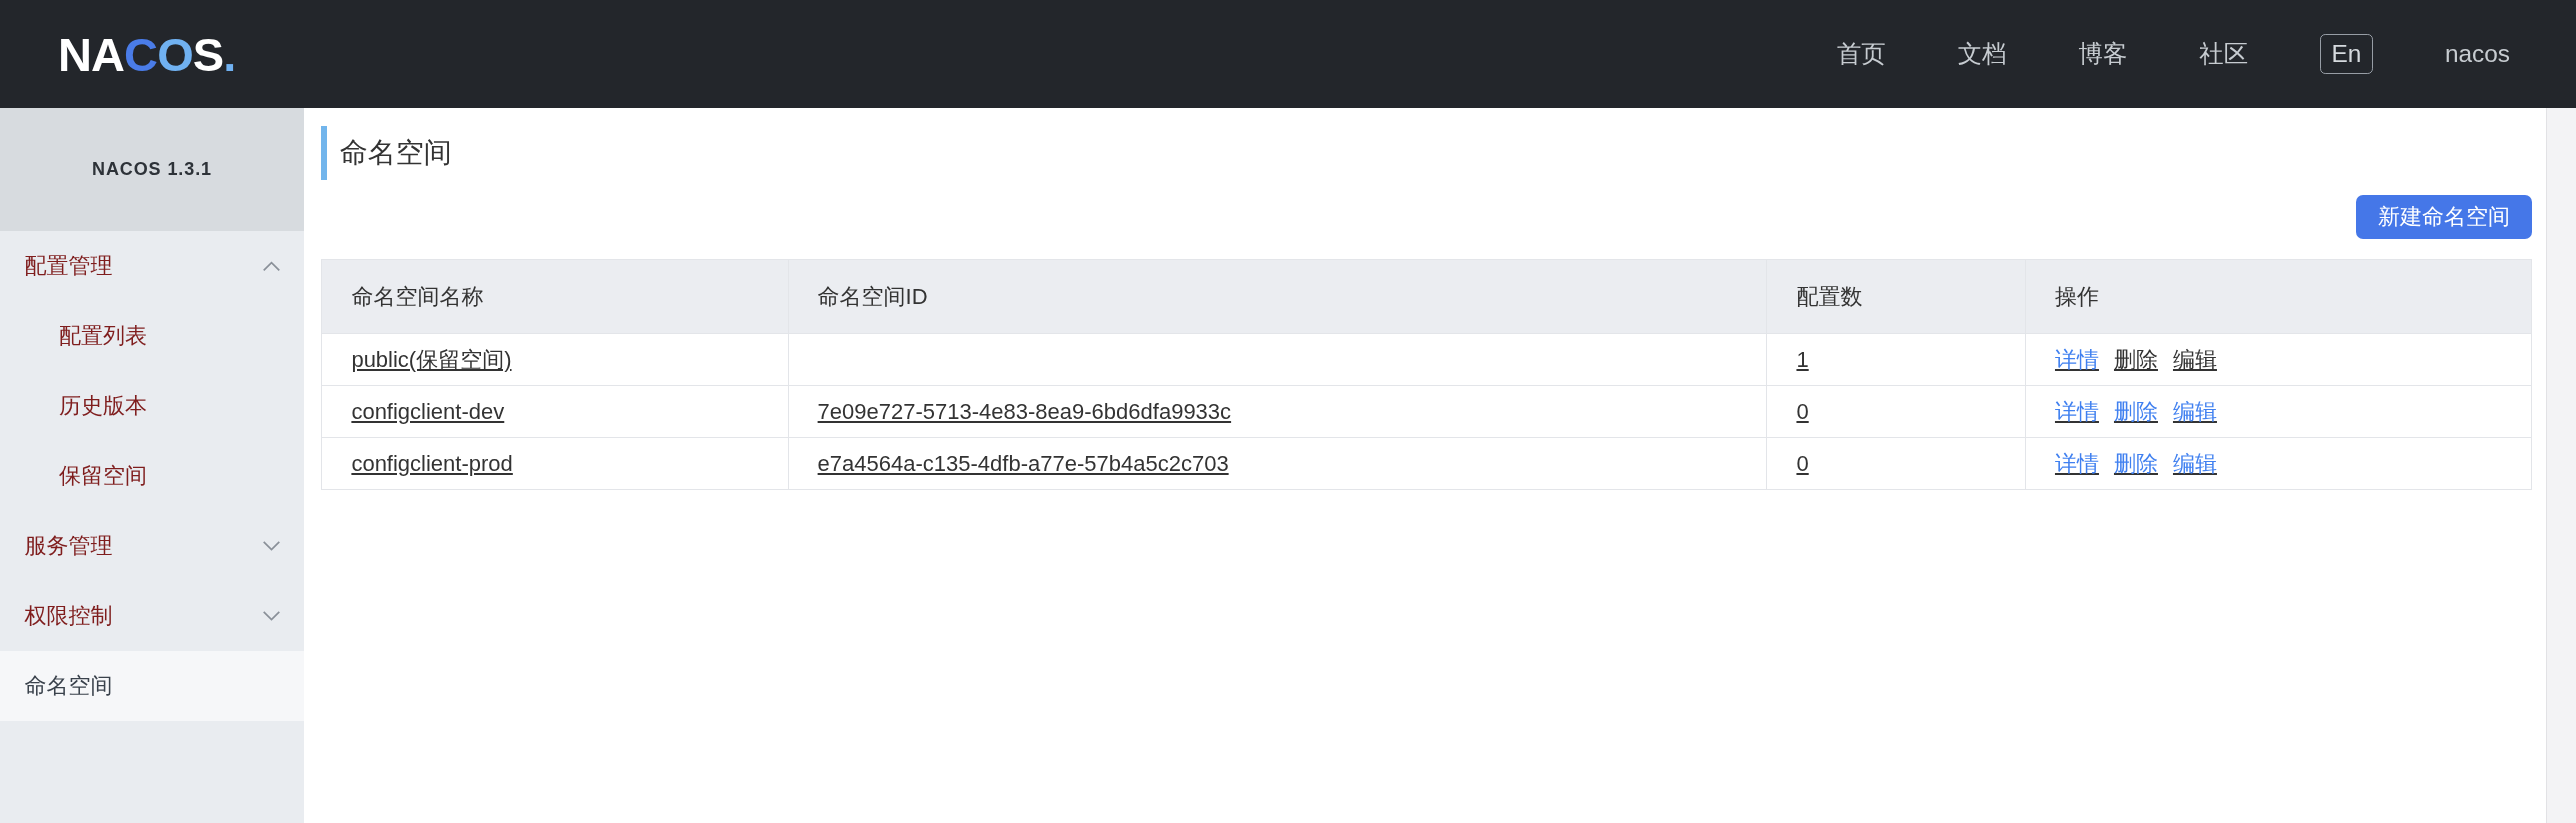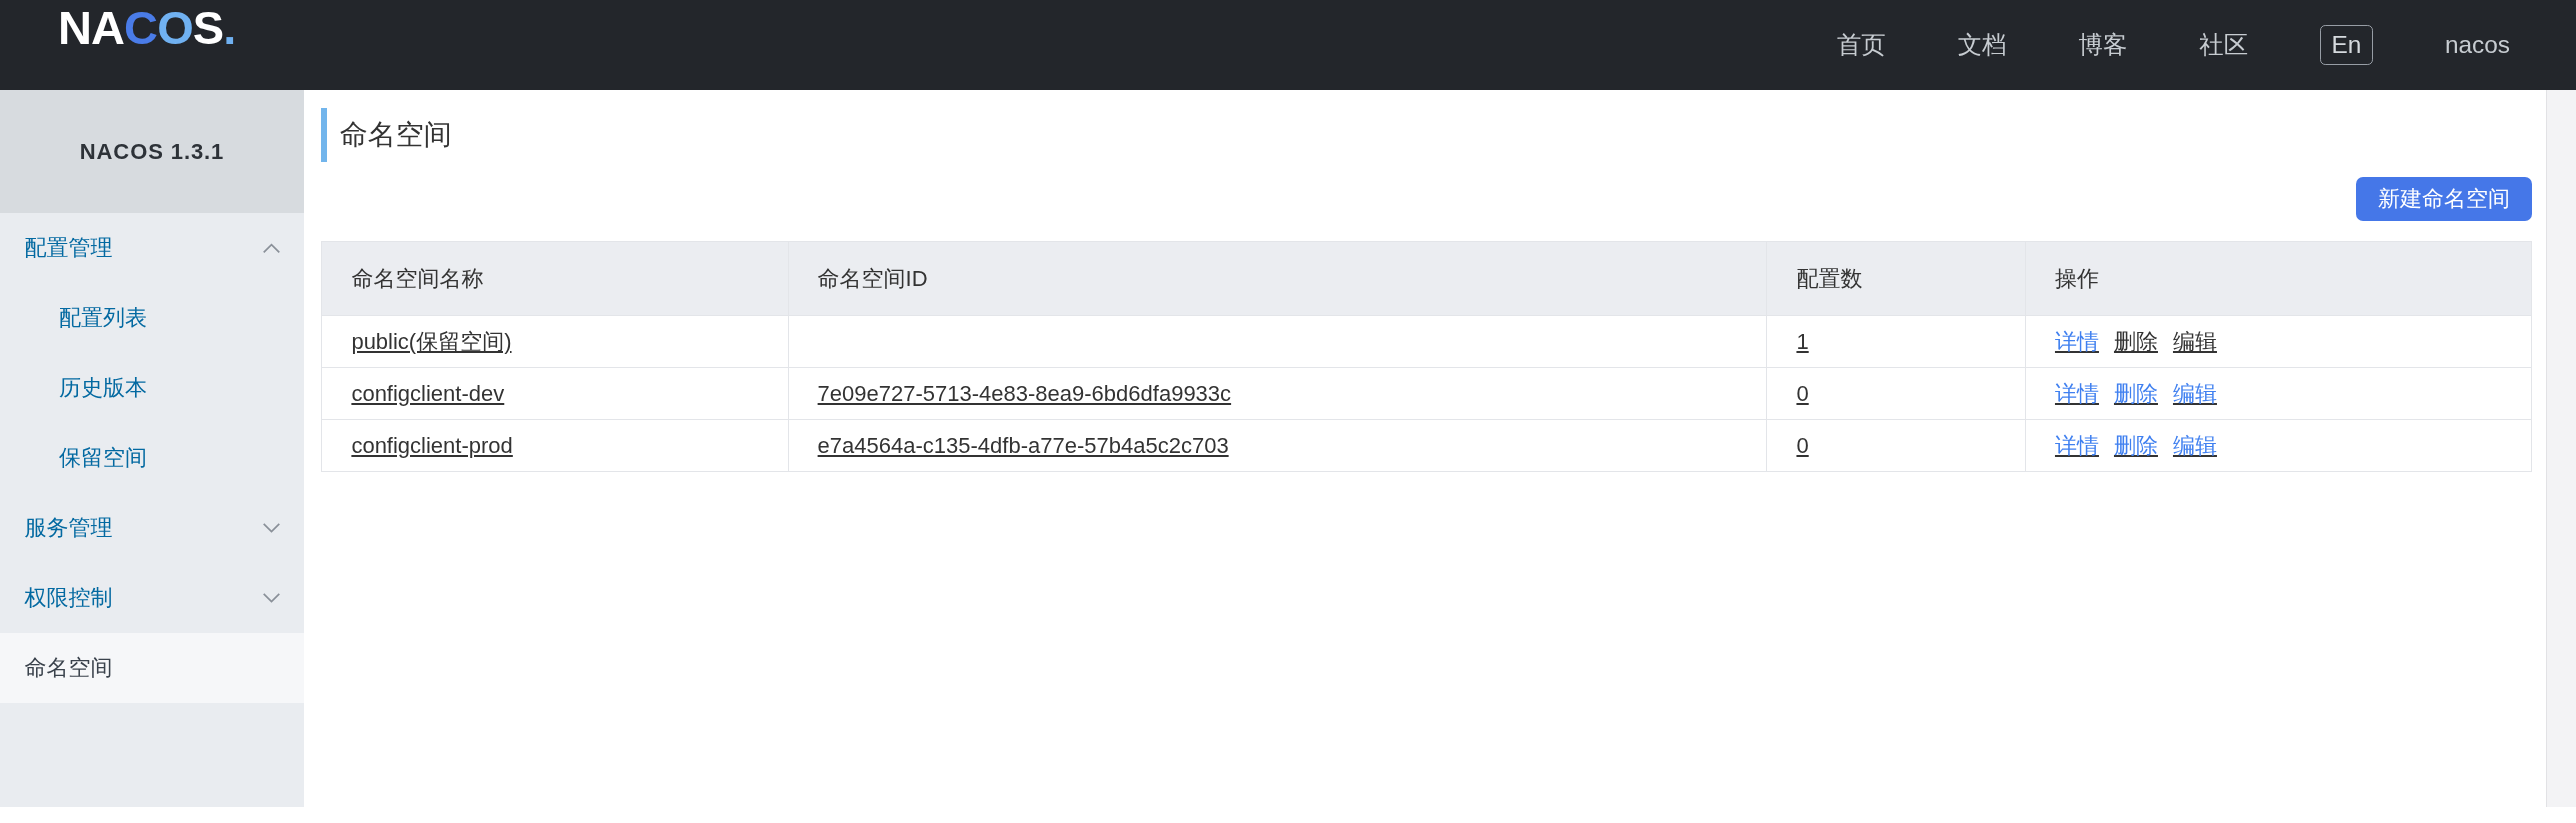--- a/index.html
+++ b/index.html
@@ -1,38 +1,38 @@
 <!DOCTYPE html>
 <html style="font-size:14px"><head>
 <meta charset="utf-8">
 <style>
   * { margin:0; padding:0; box-sizing:border-box; }
   html,body { width:2576px; height:823px; overflow:hidden; }
   body { font-family:"Liberation Sans", sans-serif; background:#fff; }
 
   
-  .topbar { height:90px; background:#23262b; display:flex; }
+  .topbar { height:108px; background:#23262b; display:flex; align-items:center; }
   .logo { margin-left:58px; font-size:47px; font-weight:700; letter-spacing:-0.9px; color:#ffffff; white-space:nowrap; }
   .logo .lg-c   { color:#4a7ce8; }
   .logo .lg-o   { color:#70b1f1; }
   .logo .lg-dot { color:#70b1f1; }
   .topnav { margin-left:auto; margin-right:66px; display:flex; align-items:center; gap:72px; }
   .topnav-item { font-size:24.4px; color:#c7ccd1; cursor:pointer; white-space:nowrap; }
   .lang-btn { font-size:24.4px; color:#d6dade; border:1.7px solid #979da5; border-radius:5.2px; padding:5.2px 10.5px; cursor:pointer; background:transparent; }
   .username { font-size:24.4px; color:#c7ccd1; }
 
   
   .page { display:flex; height:717px; }
 
   
   .sidebar { width:304px; flex-shrink:0; background:#e9ecf0; }
   .sidebar-title { height:123px; background:#d7dbdf; display:flex; align-items:center; justify-content:center;
-                   font-size:22px; font-weight:700; color:#2d3238; letter-spacing:0.9px; }
+                   font-size:18px; font-weight:700; color:#2d3238; letter-spacing:0.9px; }
   .menu-item { height:70px; display:flex; align-items:center; padding:0 23px 0 24.4px;
-               font-size:22px; color:#0369a1; cursor:pointer; }
+               font-size:22px; color:#7f1d1d; cursor:pointer; }
   .menu-item .mi-label { flex:1; }
   .menu-item.sub { padding-left:59px; }
   .menu-item.selected { background:#f6f7f9; color:#3a424c; }
   .chev { display:flex; align-items:center; }
 
   
   .main { flex:1; background:#fff; padding:0 14px 0 17.4px; }
   .page-header { margin-top:18.3px; height:54px; display:flex; align-items:center; }
   .title-bar { width:6.1px; height:54px; background:#72b5ec; margin-right:12.2px; }
   .page-title { font-size:28px; color:#333; }

